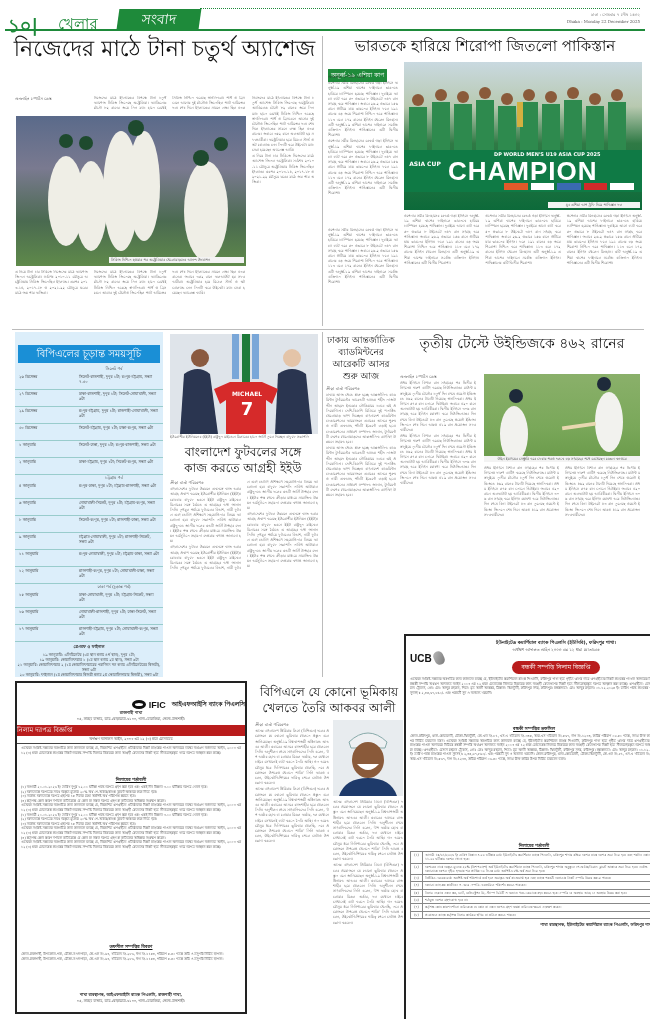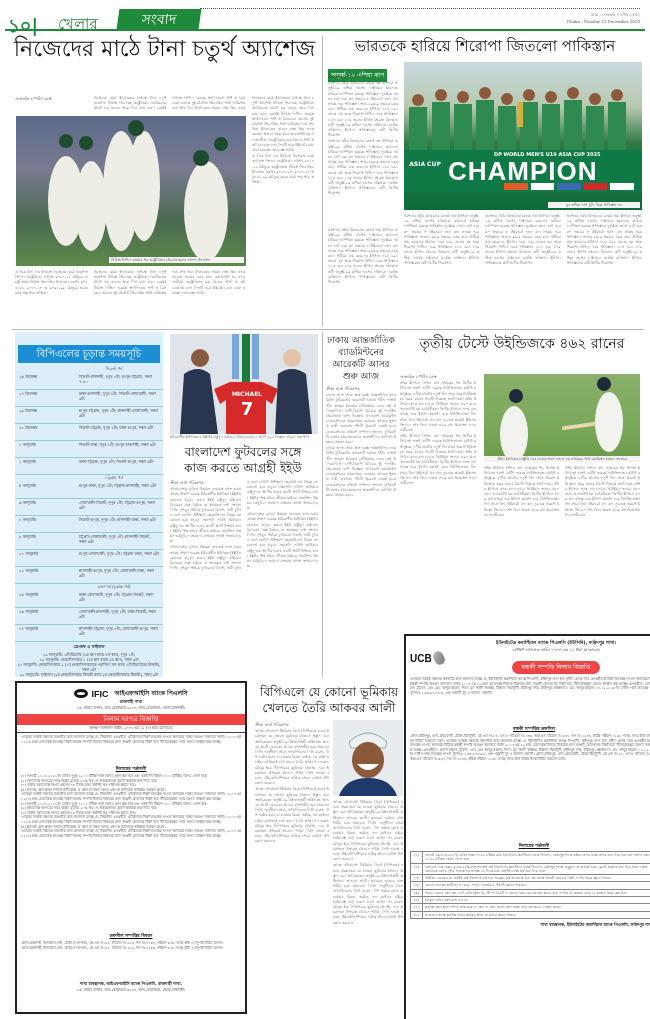--- a/index.html
+++ b/index.html
@@ -30,21 +30,21 @@
 #sched .row{display:flex;font-size:3.8px;line-height:4.6px;color:#222;border-bottom:1px solid #9cc;padding:2px 4px;height:17px}
 #sched .row .d{width:60px}
 #sched .row .m{flex:1}
 #sched .fin-t{font-size:4px;text-align:center;font-weight:bold;margin:2px}
 #sched .fin{font-size:3.7px;line-height:5px;text-align:center;color:#222}
 .kicker{background:#1e8a3a;color:#fff;font-size:6px;padding:1px 3px;display:inline-block}
 
 .ad{position:absolute;border:2px solid #222;background:#fff}
 .ad .atitle{font-size:6px;text-align:center;font-weight:bold;color:#111}
 .ad .asub{font-size:4px;text-align:center;color:#222}
-.ad .bar{background:#ef4444;color:#fff;text-align:center;font-size:6.5px;margin:3px 0}
+.ad .bar{background:#b91c1c;color:#fff;font-size:6.5px;margin:3px 0}
 .ad .lines{font-size:3.3px;line-height:4.6px;color:#333;padding:0 4px;text-align:justify;word-break:break-all;overflow:hidden}
 .ad .sig{font-size:4px;text-align:center;font-weight:bold;color:#111}
 .ad table{border-collapse:collapse;width:100%;font-size:3.2px;line-height:4.3px;color:#333}
 .ad td{border:1px solid #888;padding:1px 2px;vertical-align:top}
 .ad td.n{width:12px;text-align:center}
 </style>
 </head>
 <body>
 
 <div id="masthead" class="abs">
@@ -347,21 +347,21 @@
             <td class="n">(৮)</td>
             <td>প্রয়োজনে ব্যাংক কর্তৃপক্ষ নিলাম কার্যক্রম স্থগিত বা বাতিল করতে পারবে।</td>
           </tr>
     </tbody>
       </table>
   </div>
   <div class="sig" style="text-align:right;padding-right:8px;margin-top:3px">শাখা ব্যবস্থাপক, ইউনাইটেড কমার্শিয়াল ব্যাংক পিএলসি, ফরিদপুর শাখা।</div>
 </div>
 
 <div class="ad" style="left:15px;top:681px;width:232px;height:333px">
-  <div style="display:flex;align-items:center;justify-content:center;padding-top:5px">
+  <div style="display:flex;align-items:center;justify-content:flex-end;padding-top:16px">
     <span style="display:inline-block;width:14px;height:9px;border:3px solid #111;border-radius:50%;margin-right:3px"></span>
     <span style="font-size:9px;font-weight:bold;color:#111;margin-right:6px;font-family:'Liberation Sans',sans-serif">IFIC</span>
     <span class="atitle">আইএফআইসি ব্যাংক পিএলসি</span>
   </div>
   <div class="asub" style="font-weight:bold">রাজশাহী শাখা</div>
   <div class="asub" style="font-size:3.5px">০৫, সাহেব বাজার, ডাক-ঘোড়ামারা-৬১০০, থানা-বোয়ালিয়া, জেলা-রাজশাহী।</div>
   <div class="bar" style="margin:3px 0 1px">নিলাম দরপত্র বিজ্ঞপ্তি</div>
   <div class="asub" style="font-size:3.5px;border-bottom:1px solid #444;padding-bottom:1px">অর্থঋণ আদালত আইন, ২০০৩ এর ১২ (৩) ধারা মোতাবেক</div>
   <div class="lines" style="height:30px;margin-top:2px">এতদ্বারা সংশ্লিষ্ট সকলের অবগতির জন্য জানানো যাচ্ছে যে, নিম্নবর্ণিত ঋণগ্রহীতা প্রতিষ্ঠানের নিকট ব্যাংকের পাওনা আদায়ের লক্ষ্যে অর্থঋণ আদালত আইন, ২০০৩ এর ১২ (৩) ধারা মোতাবেক ব্যাংকের নিকট দায়বদ্ধ সম্পত্তি নিলামে বিক্রয়ের জন্য আগ্রহী ক্রেতাদের নিকট হতে সীলমোহরকৃত খামে দরপত্র আহ্বান করা যাচ্ছে।</div>
   <div class="atitle" style="font-size:4.4px;text-decoration:underline;margin:1px 0">নিলামের শর্তাবলী</div>

